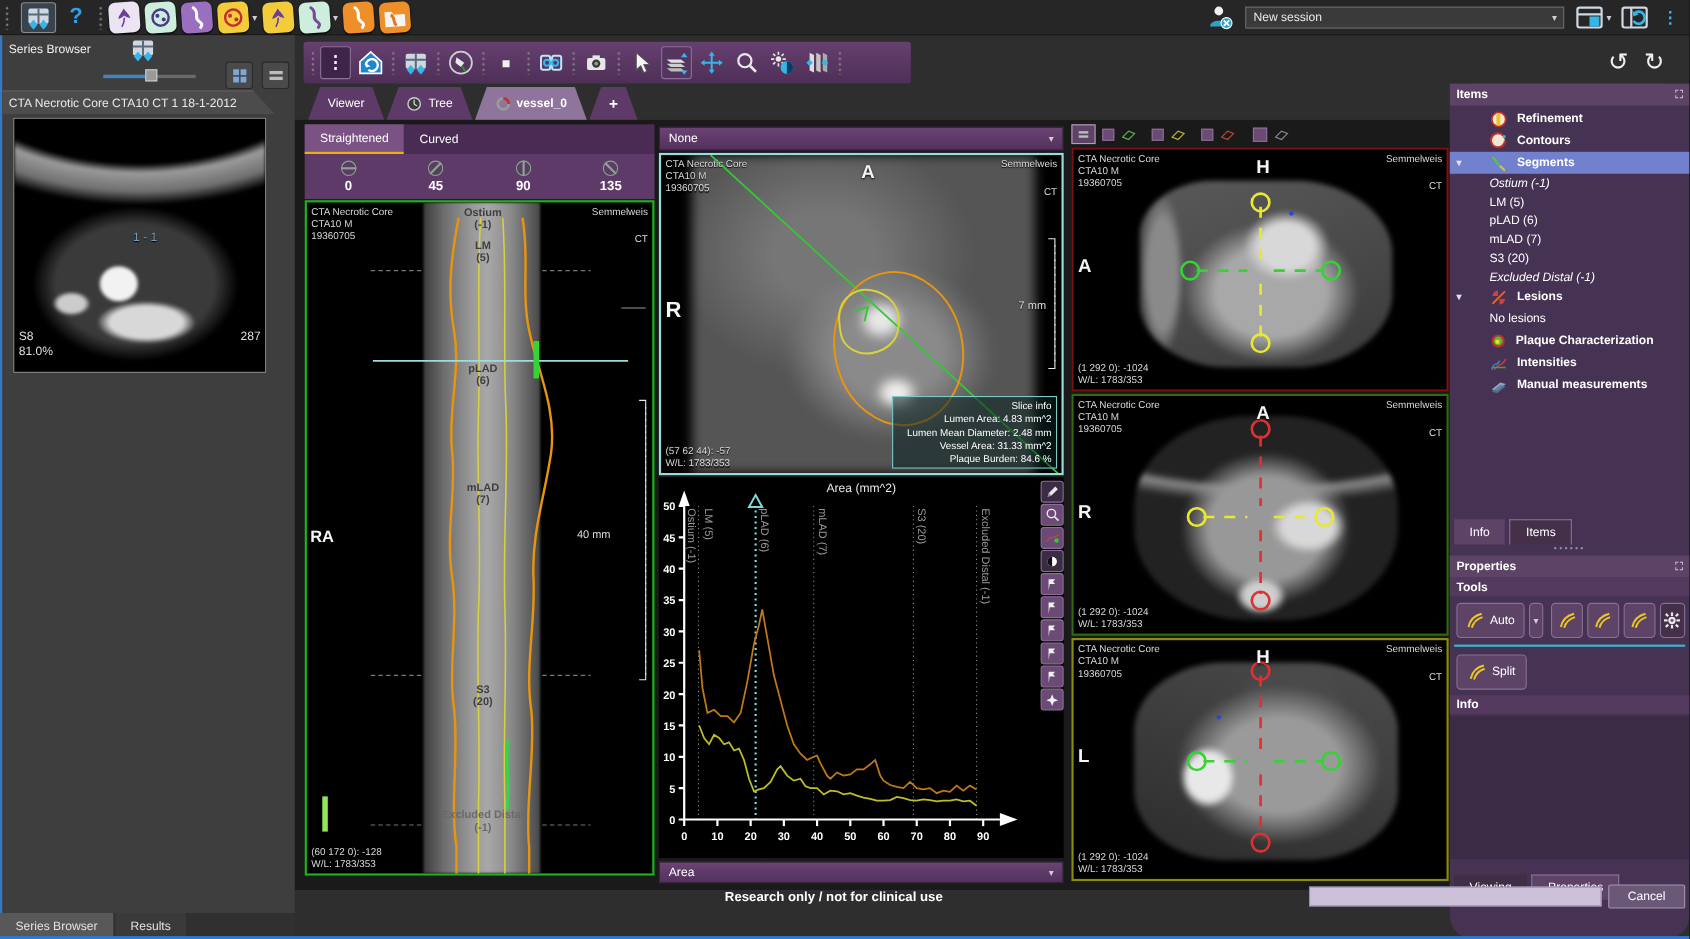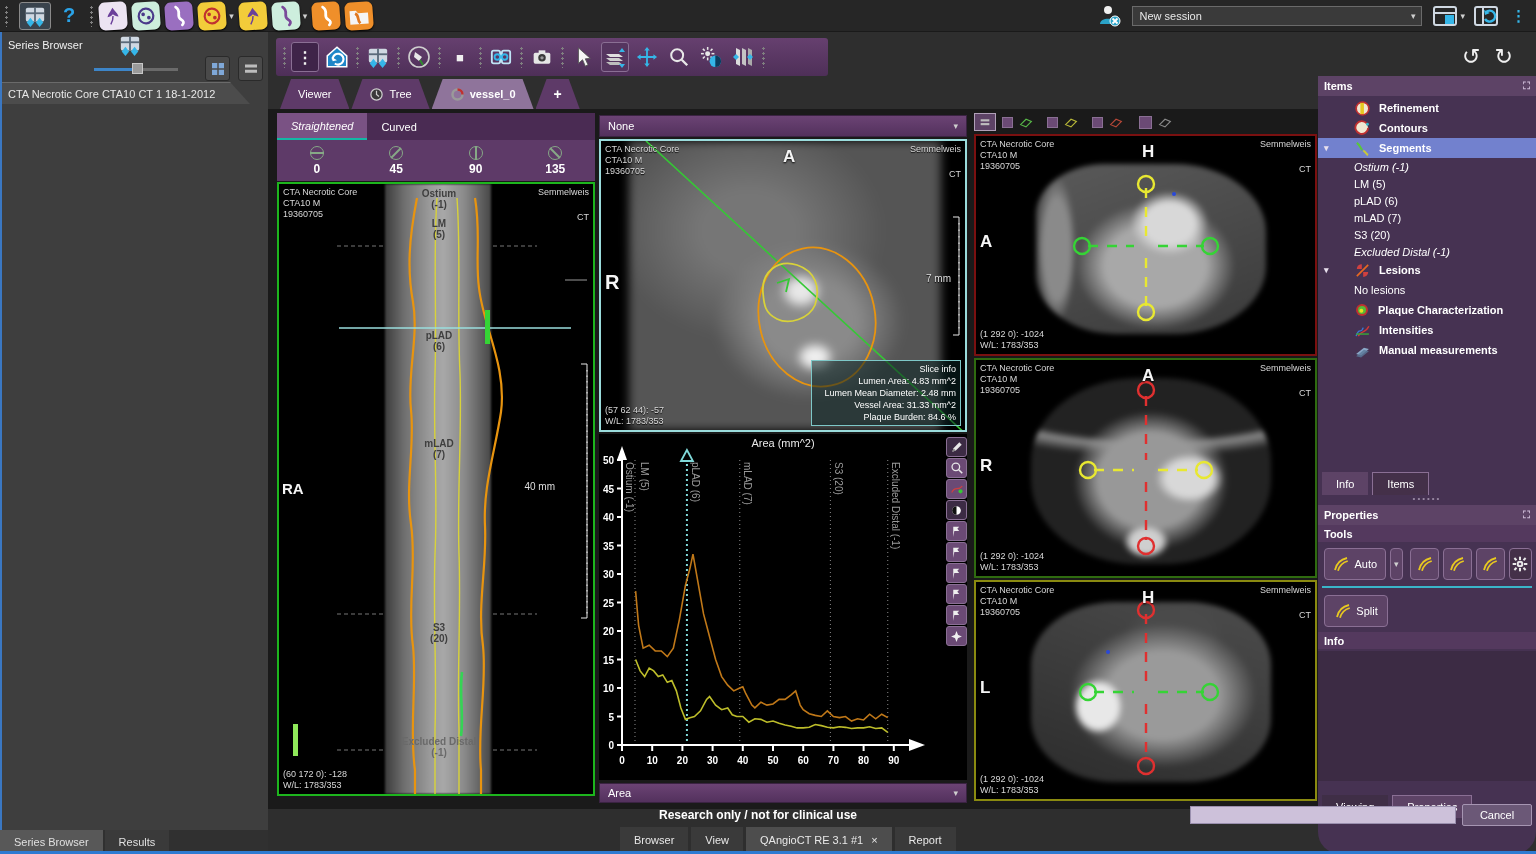--- a/index.html
+++ b/index.html
@@ -49,21 +49,21 @@
   
   #doctabs{position:absolute;left:280px;top:76px;height:33px;display:flex;align-items:flex-end;gap:2px;}
   .dtab{height:30px;display:flex;align-items:center;justify-content:center;gap:5px;padding:0 18px;background:#5e3a68;color:#fff;clip-path:polygon(11px 0,calc(100% - 11px) 0,100% 100%,0 100%);}
   .dtab.on{background:#8f749b;font-weight:bold;}
   
   #content{position:absolute;left:268px;top:109px;width:1050px;height:700px;background:#1a1a1a;}
   
   #sp{position:absolute;left:9px;top:4px;width:318px;}
   #sp-tabs{height:27px;background:#4a2b53;display:flex;}
   .sptab{height:27px;display:flex;align-items:center;padding:0 14px;color:#fff;}
-  .sptab.on{background:#7a5284;border-bottom:2px solid #14b8a6;font-style:italic;}
+  .sptab.on{background:#7a5284;border-bottom:2px solid #eab308;}
   #sp-angles{height:41px;background:#5e3a68;display:flex;}
   .angcell{width:25%;display:flex;flex-direction:column;align-items:center;justify-content:center;gap:2px;}
   .angnum{color:#fff;font-weight:bold;font-size:12px;}
   .angic{width:14px;height:14px;border:1px solid #86a886;border-radius:50%;position:relative;}
   .angic i{position:absolute;left:-1px;top:5px;width:14px;height:2px;background:#86a886;}
   #sp-view{position:relative;margin-top:1px;width:318px;height:614px;background:#000;border:2px solid #1db51d;overflow:hidden;}
   .vesselband{position:absolute;left:106px;top:0;width:106px;height:100%;filter:blur(1px);
     background:linear-gradient(90deg,#3c3c3c,#6f6f6f 18%,#9a9a9a 42%,#a8a8a8 55%,#8a8a8a 75%,#474747);}
   .seglabel{position:absolute;width:120px;left:100px;text-align:center;color:#3f3f3f;font-size:10px;line-height:11px;font-weight:bold;}
   .meta{position:absolute;font-size:9px;color:#d8d8d8;line-height:11px;text-shadow:0 1px 1px #000;}
@@ -420,20 +420,27 @@
         </svg>
       </div>
     <div class="sqbtn" style="left:236px">
         <svg class="ic" width="18" height="18">
           <use href="#sy-bars"></use>
         </svg>
       </div>
     <div class="seriestab">
         <span>CTA Necrotic Core CTA10 CT 1 18-1-2012</span>
       </div>
+    <div id="thumb">
+      <div class="thumb-anat"></div>
+      <div class="ov" style="left:108px;top:102px;color:#7f9ab8">1 - 1</div>
+      <div class="ov" style="left:4px;bottom:26px">S8</div>
+      <div class="ov" style="left:4px;bottom:12px">81.0%</div>
+      <div class="ov" style="right:4px;bottom:26px">287</div>
+    </div>
   </div>
   <div id="lb-tabs">
     <div class="lbtab on">Series Browser</div>
     <div class="lbtab off">Results</div>
   </div>
 
   <div id="maintb">
     <div class="grip"></div>
     <div class="tbtn sel" style="font-size:16px;font-weight:bold">
         <span>⋮</span>
@@ -988,27 +995,18 @@
         <span>Info</span>
       </div>
     <div id="infobody"></div>
     <div class="rptabs" style="margin-top:14px">
       <div class="rptab" style="background:#3f2e46">Viewing</div>
       <div class="rptab on" style="background:#5d4366">Properties</div>
     </div>
   </div>
 
   <div id="research">Research only / not for clinical use</div>
-  <div id="bottabs">
-    <div class="btab">Browser</div>
-    <div class="btab">View</div>
-    <div class="btab on">
-        <span>QAngioCT RE 3.1 #1</span>
-        <span>×</span>
-      </div>
-    <div class="btab">Report</div>
-  </div>
   <div id="progress"></div>
   <div id="cancel">
       <span>Cancel</span>
     </div>
   <div id="bluestrip"></div>
 </div>
 
 </body></html>

